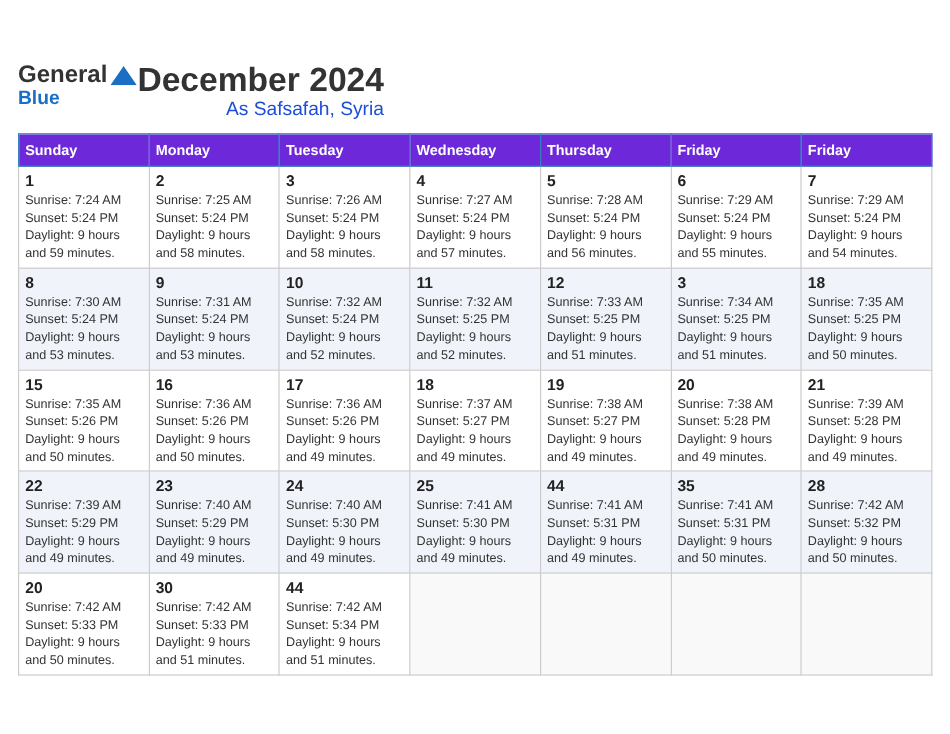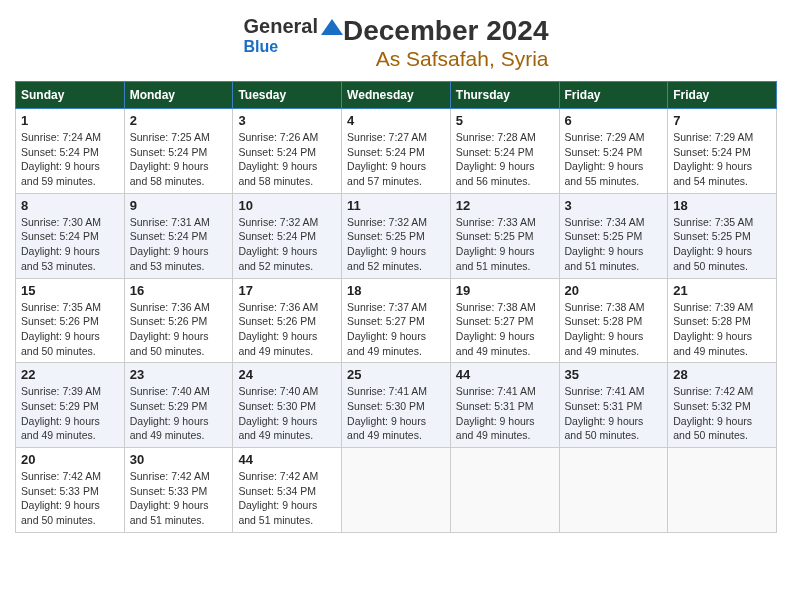--- a/index.html
+++ b/index.html
@@ -5,48 +5,49 @@
     * { box-sizing: border-box; margin: 0; padding: 0; }
     body {
       font-family: Arial, sans-serif;
       background: #fff;
       width: 792px;
       min-height: 612px;
       padding: 15px;
     }
     .header {
       display: flex;
-      justify-content: center;
+      justify-content: flex-start;
       align-items: flex-start;
       margin-bottom: 10px;
+      margin-top: 36px;
     }
     .logo {
       display: flex;
       flex-direction: column;
       align-items: flex-start;
     }
     .title-block {
       text-align: right;
     }
     .month-title {
       font-size: 28px;
       font-weight: bold;
       color: #333;
     }
     .location-title {
-      font-size: 21px;
-      color: #a16207;
+      font-size: 16px;
+      color: #1d4ed8;
     }
     .calendar {
       width: 100%;
       border-collapse: collapse;
       font-size: 11px;
     }
     .calendar th {
-      background-color: #14532d;
+      background-color: #6d28d9;
       color: #fff;
       text-align: left;
       padding: 6px 5px;
       font-size: 12px;
       font-weight: bold;
       border: 1px solid #3a7fc1;
     }
     .calendar td {
       border: 1px solid #ccc;
       vertical-align: top;

